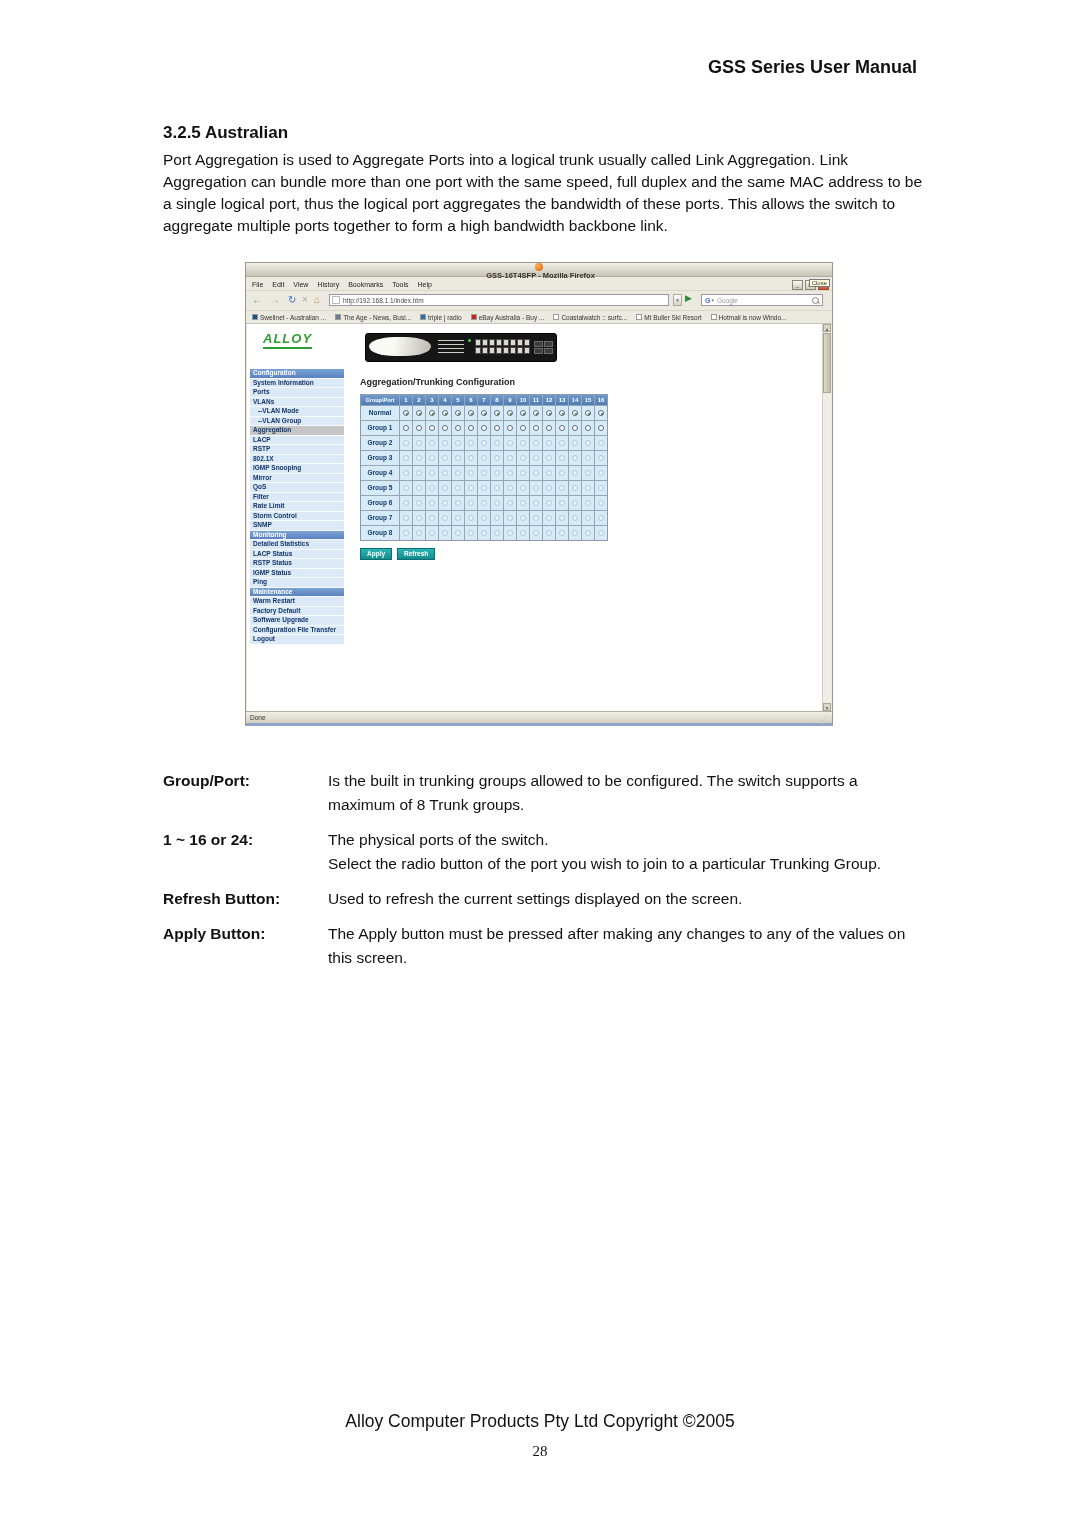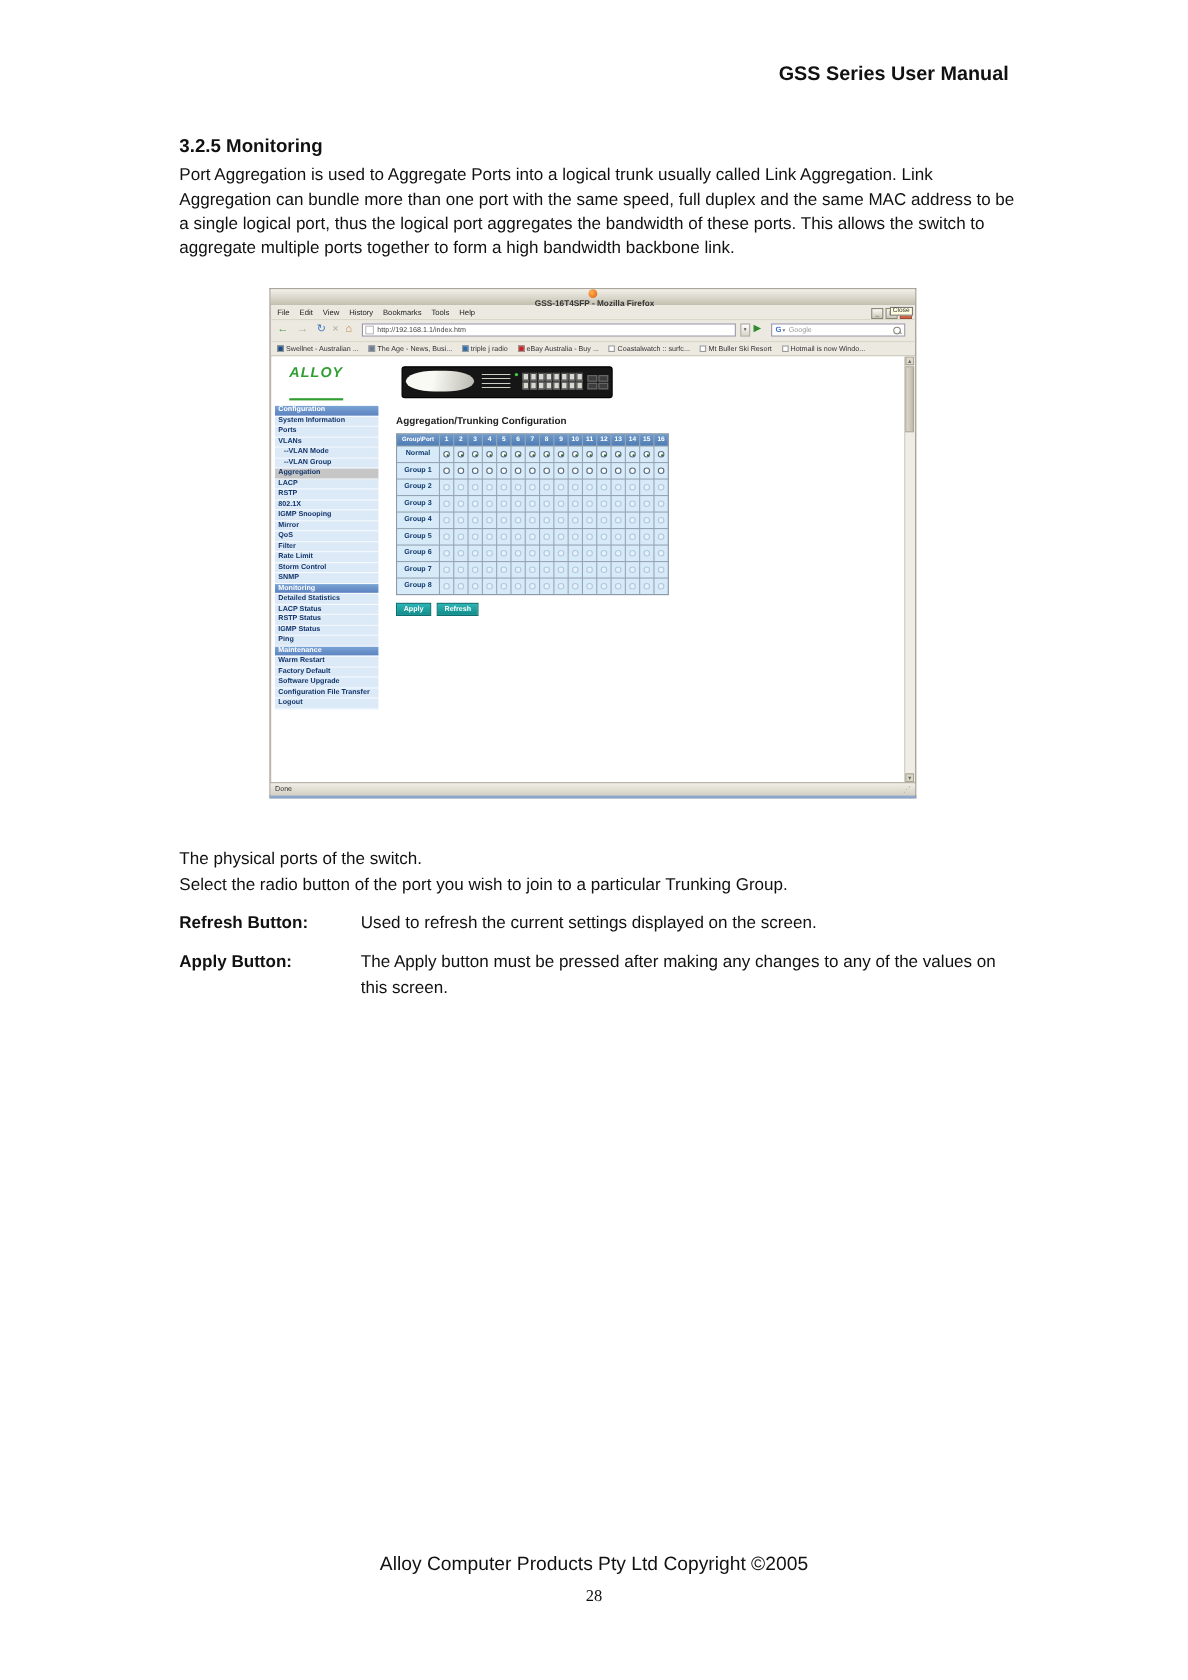--- a/index.html
+++ b/index.html
@@ -76,21 +76,21 @@
   
   .v-scroll{position:absolute;top:0;bottom:0;right:0;width:8px;background:#efede6;
             border-left:1px solid #d0ccbe;}
   .v-thumb{position:absolute;top:9px;left:0;width:8px;height:60px;
            background:linear-gradient(90deg,#dcd8ca,#bfbbac);border:1px solid #a9a596;box-sizing:border-box;}
   .v-arrow{position:absolute;left:0;width:8px;height:8px;font-size:5px;line-height:8px;
            text-align:center;color:#666;background:#dcd8ca;border:1px solid #a9a596;box-sizing:border-box;}
 
   
   .logo{position:absolute;left:16px;top:7px;font-size:13px;font-weight:900;font-style:italic;
-        letter-spacing:1px;color:#2f9e33;border-bottom:2.5px solid #2f9e33;padding-bottom:16px;}
+        letter-spacing:1px;color:#2f9e33;border-bottom:2.5px solid #2f9e33;padding-bottom:1px;}
   .switch{position:absolute;left:118px;top:9px;width:190px;height:27px;background:#161616;
           border:1px solid #000;border-radius:3px;}
   .sw-swoosh{position:absolute;left:3px;top:3px;width:62px;height:19px;border-radius:50%/60%;
              background:linear-gradient(100deg,#fafaf5 40%,#b9b9b0);}
   .sw-text{position:absolute;left:72px;top:5px;width:26px;height:15px;
            background:repeating-linear-gradient(#161616 0 1px,#cfcfc8 1px 2px,#161616 2px 4px);}
   .sw-led{position:absolute;right:85px;top:5px;width:3px;height:3px;background:#44d044;border-radius:50%;}
   .sw-ports{position:absolute;right:26px;top:5px;display:grid;
             grid-template-columns:repeat(8,6px);grid-auto-rows:7px;gap:1px;}
   .sw-port{background:#d9d9d2;border:1px solid #4a4a4a;box-sizing:border-box;}
@@ -125,21 +125,21 @@
   .btn-row{position:absolute;left:113px;top:224px;display:flex;gap:5px;}
   .tealbtn{background:linear-gradient(#2cb5b5,#128b8b);color:#fff;font-weight:bold;font-size:6.5px;
            border:1px solid #0c6f6f;padding:1px 6px 2px 6px;line-height:7px;}
 </style>
 </head>
 <body>
 
 <div class="page">
 
   <div class="doc-header">GSS Series User Manual</div>
-  <div class="section-heading">3.2.5 Monitoring</div>
+  <div class="section-heading">3.2.5 Australian</div>
   <div class="intro">Port Aggregation is used to Aggregate Ports into a logical trunk usually called Link Aggregation. Link Aggregation can bundle more than one port with the same speed, full duplex and the same MAC address to be a single logical port, thus the logical port aggregates the bandwidth of these ports. This allows the switch to aggregate multiple ports together to form a high bandwidth backbone link.</div>
 
   <div class="figure">
 
     <div class="titlebar">
       <span class="ff-icon"></span>
       <span class="title-text">GSS-16T4SFP - Mozilla Firefox</span>
       <span class="win-buttons">
         <span class="win-btn">_</span>
         <span class="win-btn">□</span>
@@ -783,20 +783,25 @@
 
     <div class="statusbar">
       <span>Done</span>
       <span class="grip">⋰</span>
     </div>
   </div>
 
 
   <div class="definitions">
       <div class="def-row">
+        <div class="def-term">Group/Port:</div>
+        <div class="def-desc">Is the built in trunking groups allowed to be configured. The switch supports a maximum of 8 Trunk groups.</div>
+      </div>
+      <div class="def-row">
+        <div class="def-term">1 ~ 16 or 24:</div>
         <div class="def-desc">The physical ports of the switch.
 Select the radio button of the port you wish to join to a particular Trunking Group.</div>
       </div>
       <div class="def-row">
         <div class="def-term">Refresh Button:</div>
         <div class="def-desc">Used to refresh the current settings displayed on the screen.</div>
       </div>
       <div class="def-row">
         <div class="def-term">Apply Button:</div>
         <div class="def-desc">The Apply button must be pressed after making any changes to any of the values on this screen.</div>

